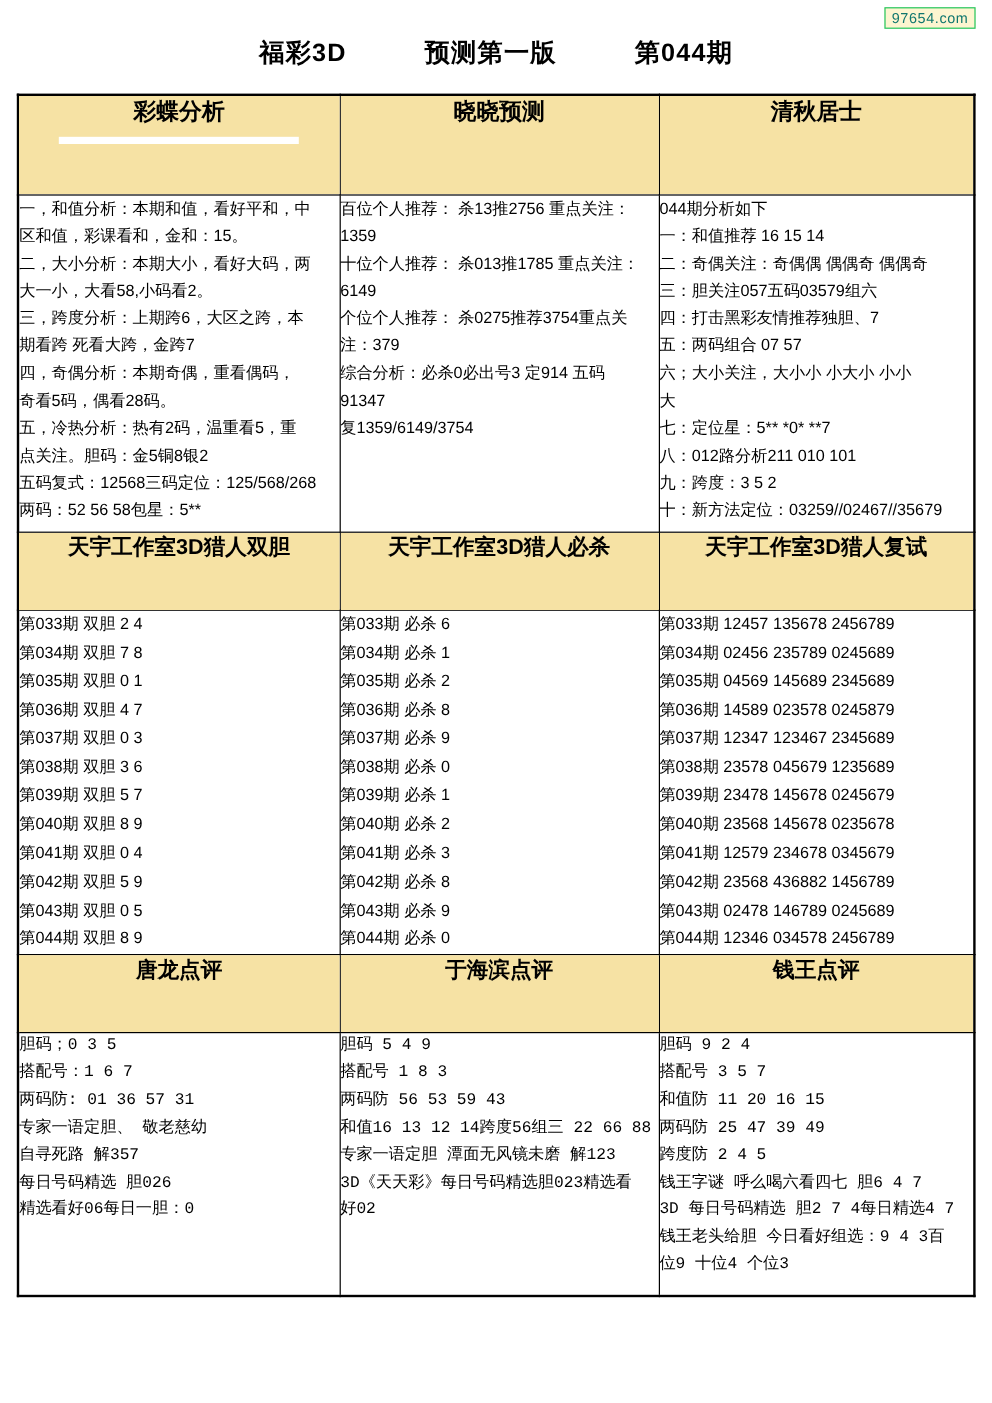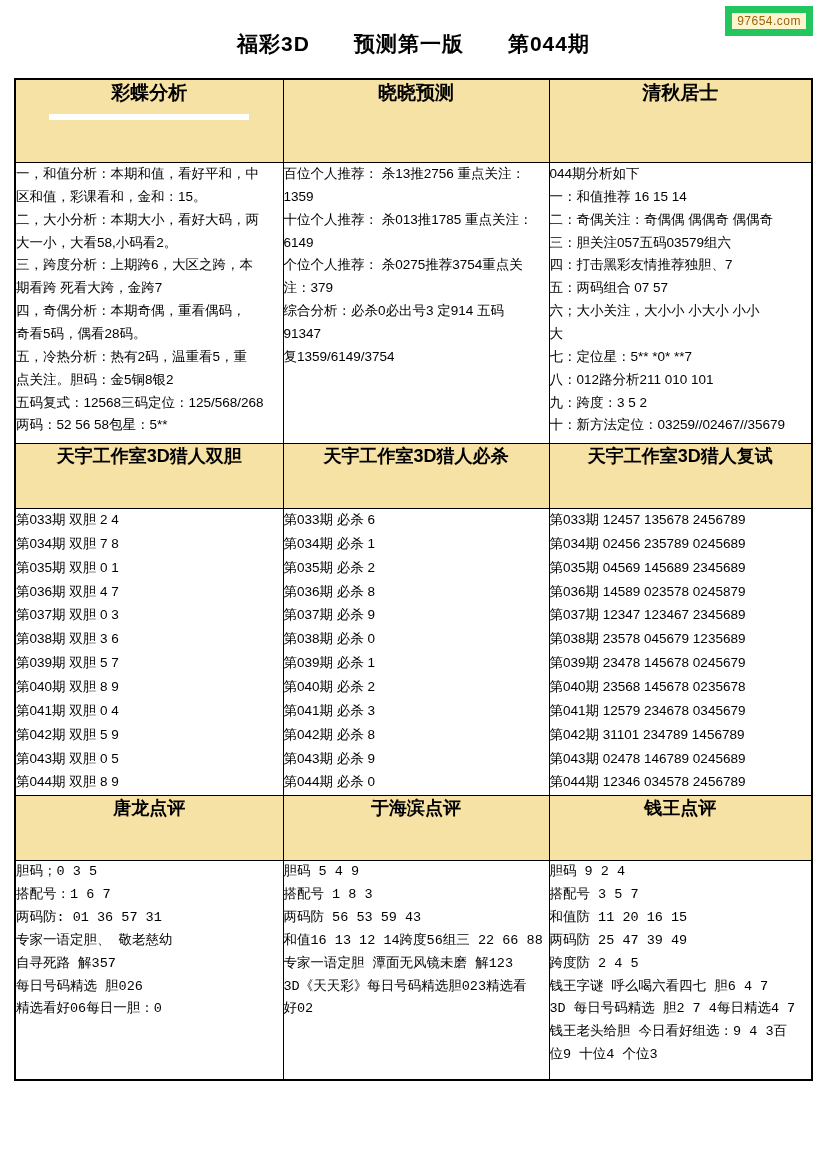--- a/index.html
+++ b/index.html
@@ -13,33 +13,33 @@
     font-family: "Liberation Sans", sans-serif;
     color: #000;
     position: relative;
     overflow: hidden;
   }
   .watermark {
     position: absolute;
     top: 6px;
     right: 14px;
     font-size: 12px;
-    color: #a16207;
+    color: #0f766e;
     background: #fdf5d0;
-    border: 7px solid #22c55e;
+    border: 1px solid #22c55e;
     padding: 1px 5px;
     font-family: "Liberation Sans", sans-serif;
     letter-spacing: 0.5px;
   }
   .title-bar {
     height: 60px;
     display: flex;
     align-items: center;
     justify-content: center;
-    gap: 44px;
+    gap: 65px;
     font-size: 21px;
     font-weight: bold;
     letter-spacing: 1px;
     padding-top: 28px;
     box-sizing: border-box;
   }
   .sheet {
     width: 797px;
     margin: 18px auto 0 auto;
     border: 2px solid #000;
@@ -207,21 +207,21 @@
       <td class="body-cell mid num-list">
         <p class="nowrap">第033期  12457 135678 2456789</p>
         <p class="nowrap">第034期  02456 235789 0245689</p>
         <p class="nowrap">第035期  04569 145689 2345689</p>
         <p class="nowrap">第036期  14589 023578 0245879</p>
         <p class="nowrap">第037期  12347 123467 2345689</p>
         <p class="nowrap">第038期  23578 045679 1235689</p>
         <p class="nowrap">第039期  23478 145678 0245679</p>
         <p class="nowrap">第040期  23568 145678 0235678</p>
         <p class="nowrap">第041期  12579 234678 0345679</p>
-        <p class="nowrap">第042期  31101 234789 1456789</p>
+        <p class="nowrap">第042期  23568 436882 1456789</p>
         <p class="nowrap">第043期  02478 146789 0245689</p>
         <p class="nowrap">第044期  12346 034578 2456789</p>
       </td>
     </tr>
 
     <tr>
       <td class="hdr h2">
         <span>唐龙点评</span>
       </td>
       <td class="hdr h2">

